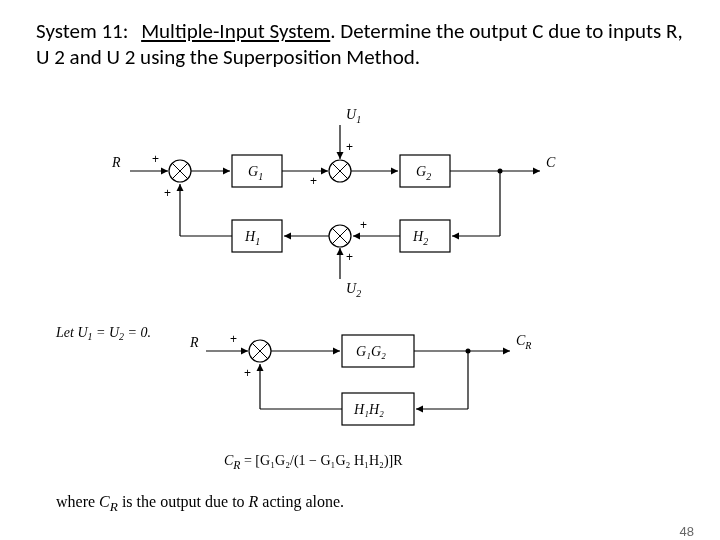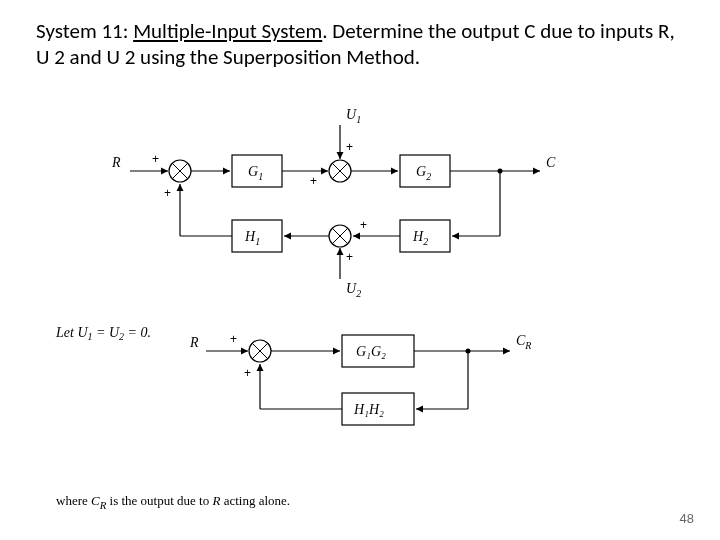--- a/index.html
+++ b/index.html
@@ -10,21 +10,21 @@
     font-family: "Calibri", "Segoe UI", Arial, sans-serif;
     background: #fff;
     color: #000;
     position: relative;
   }
   .heading {
     padding: 18px 32px 4px 36px;
     font-size: 21px;
     line-height: 1.25;
   }
-  .underline { text-decoration: underline; }
+  .underline { text-decoration: underline; margin-left: 8px; }
   .diagram-area {
     position: relative;
     margin: 26px 0 0 0;
     height: 420px;
   }
   svg { display: block; }
   .lbl {
     font-family: Georgia, "Times New Roman", serif;
     font-size: 14px;
     font-style: italic;
@@ -32,21 +32,21 @@
   .sign { font-family: Arial, sans-serif; font-size: 12px; }
   .sub { font-size: 10px; }
   .eq {
     position: absolute;
     font-family: Georgia, "Times New Roman", serif;
     font-size: 14px;
   }
   .page-num {
     position: absolute;
     right: 26px;
-    bottom: 14px;
+    bottom: 1px;
     font-size: 13px;
     color: #666;
     font-family: Arial, sans-serif;
   }
 </style>
 </head>
 <body>
 
 <div class="heading">
   <span>System 11: </span><span class="underline">Multiple-Input System</span><span>. Determine the output C due to inputs R, U 2 and U 2 using the Superposition Method.</span>
@@ -147,20 +147,23 @@
   <line x1="278" y1="98" x2="226" y2="98" stroke="#000" stroke-width="1.2" marker-end="url(#ah)"></line>
   <rect x="152" y="82" width="72" height="32" fill="#fff" stroke="#000" stroke-width="1.2"></rect>
   <text class="lbl" x="164" y="103">H₁H₂</text>
   <line x1="152" y1="98" x2="70" y2="98" stroke="#000" stroke-width="1.2"></line>
   <line x1="70" y1="98" x2="70" y2="53" stroke="#000" stroke-width="1.2" marker-end="url(#ah)"></line>
   <text class="sign" x="54" y="66">+</text>
 </g>
 
 </svg>
 
+<div class="eq" style="left:224px; top:352px;">
+  <span style="font-style:italic;">C</span><sub style="font-style:italic;">R</sub><span> = [G₁G₂/(1 − G₁G₂ H₁H₂)]R</span>
+</div>
 
-<div class="eq" style="left:56px; top:392px; font-size:13px;">
+<div class="eq" style="left:56px; top:392px; font-size:16px;">
   <span>where </span><span style="font-style:italic;">C</span><sub style="font-style:italic;">R</sub><span> is the output due to </span><span style="font-style:italic;">R</span><span> acting alone.</span>
 </div>
 
 </div>
 
 <div class="page-num">48</div>
 
 </body></html>

